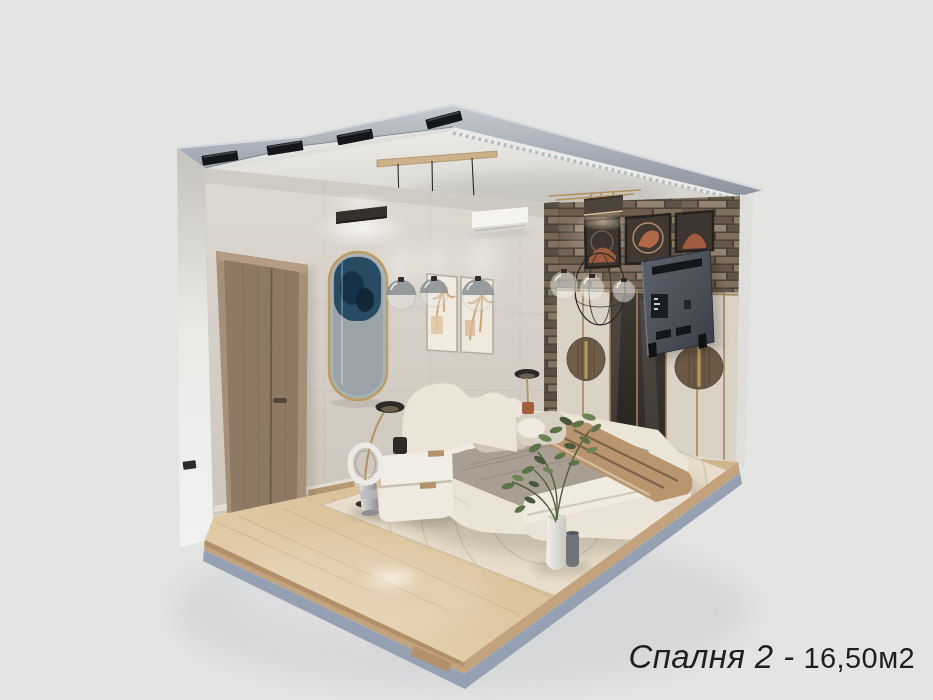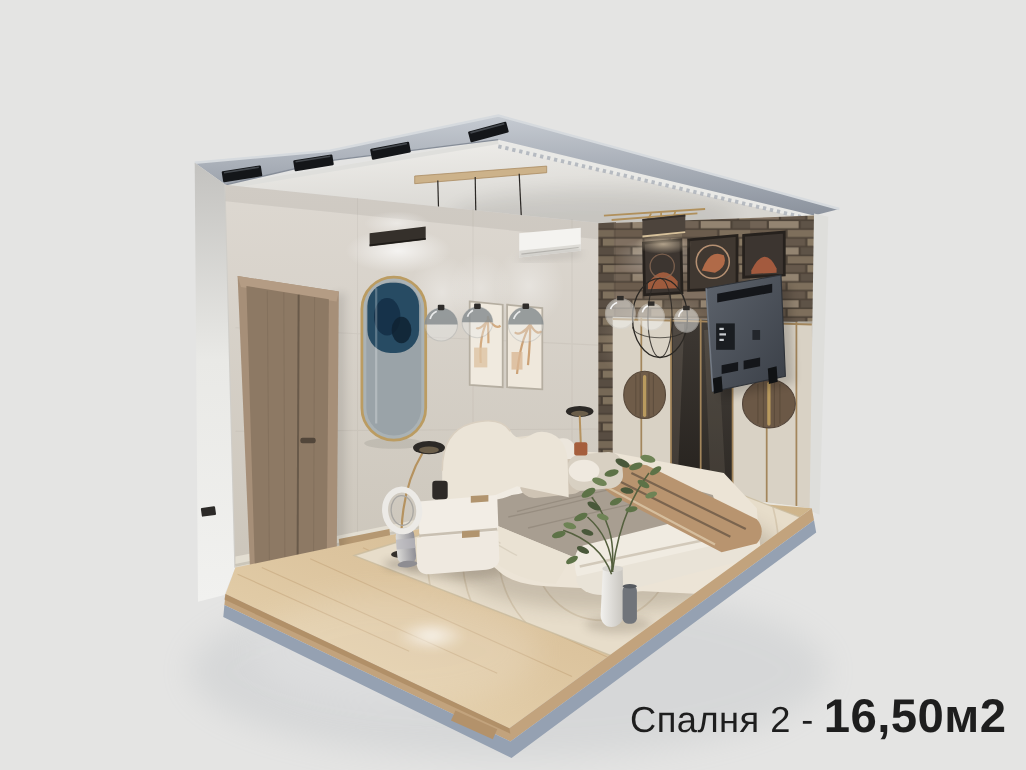--- a/index.html
+++ b/index.html
@@ -14,22 +14,22 @@
   .caption{
     position:absolute;
     right:18px;
     bottom:24px;
     display:flex;
     align-items:baseline;
     color:var(--text,#1f1f1f);
     letter-spacing:.4px;
     white-space:pre;
   }
-  .caption-label{font-size:33px;font-weight:400;}
-  .caption-area{font-size:43px;font-weight:700;margin-left:9px;}
+  .caption-label{font-size:33px;font-weight:400;font-style:italic;}
+  .caption-area{font-size:29px;font-weight:400;margin-left:9px;}
 </style>
 </head>
 <body>
 
 <div class="stage">
 <svg width="933" height="700" viewBox="0 0 933 700">
   <defs>
     <linearGradient id="wallGrad" x1="0" y1="0" x2="0" y2="1">
       <stop offset="0" stop-color="#ddd8d1"></stop>
           <stop offset="1" stop-color="#ccc6bb"></stop>

